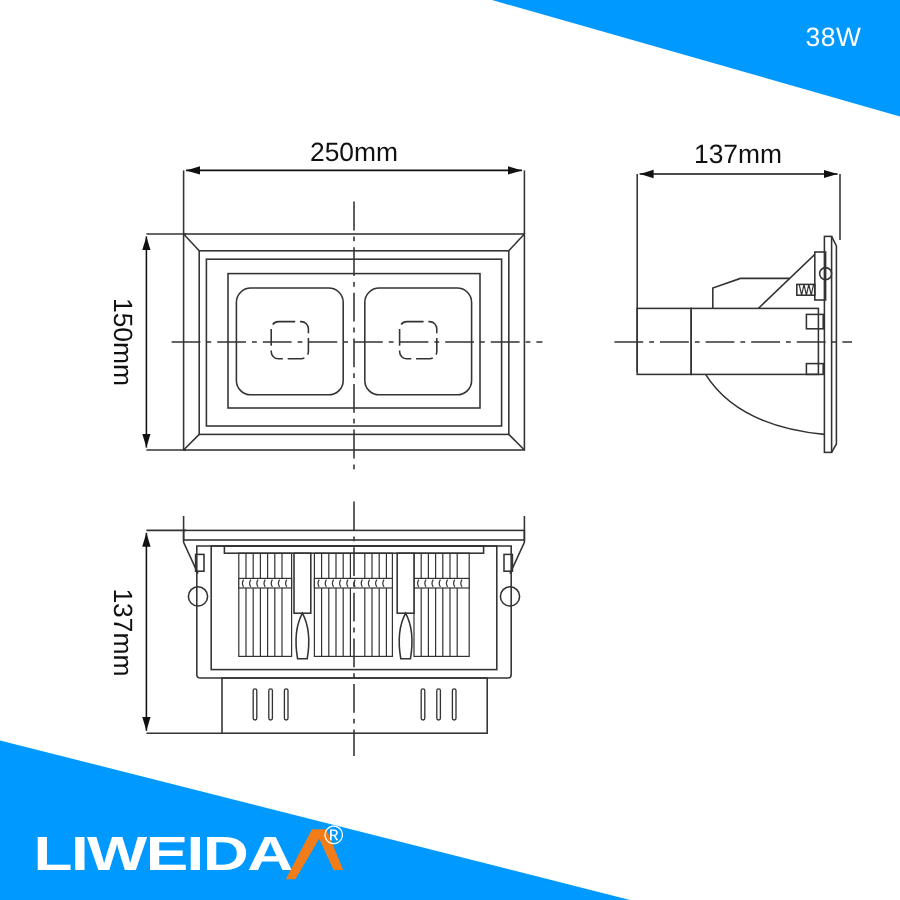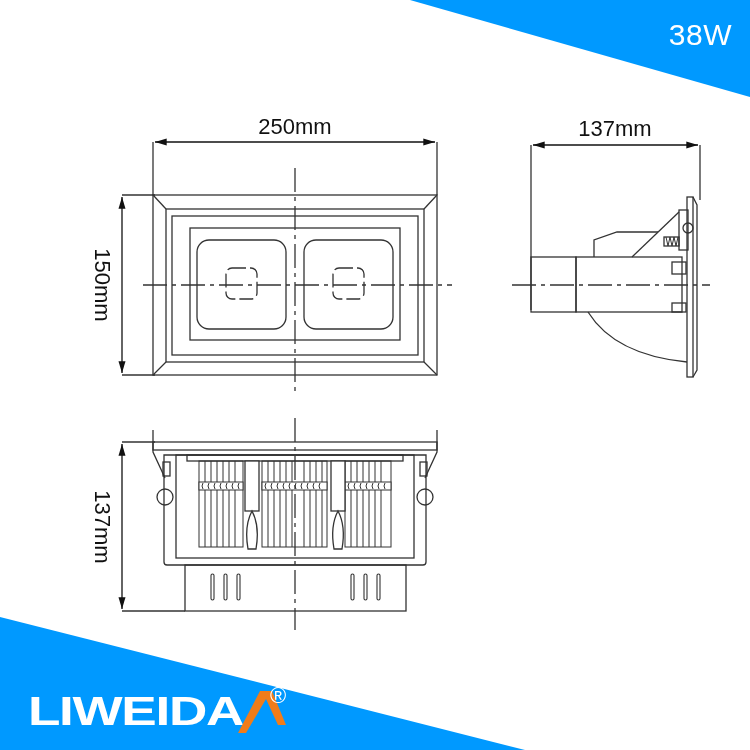--- a/index.html
+++ b/index.html
@@ -1,20 +1,20 @@
 <!DOCTYPE html>
 <html><head>
 <meta charset="utf-8">
 <style>
   html, body { margin: 0; padding: 0; background: #ffffff; }
   body { width: 750px; height: 750px; position: relative; overflow: hidden; font-family: "Liberation Sans", sans-serif; }
   .layer { position: absolute; left: 0; top: 0; width: 750px; height: 750px; }
   .badge {
-    position: absolute; right: 18px; top: 18px;
-    color: #ffffff; font-size: 30px; font-family: "Liberation Sans", sans-serif;
+    position: absolute; right: 32px; top: 18px;
+    color: #ffffff; font-size: 22px; font-family: "Liberation Sans", sans-serif;
     letter-spacing: 0.5px;
   }
   .dim-label { font-family: "Liberation Sans", sans-serif; font-size: 22px; fill: #111; }
   .logo {
     position: absolute; left: 28px; top: 683px; height: 50px; width: 270px;
   }
 </style>
 </head>
 <body>
 

